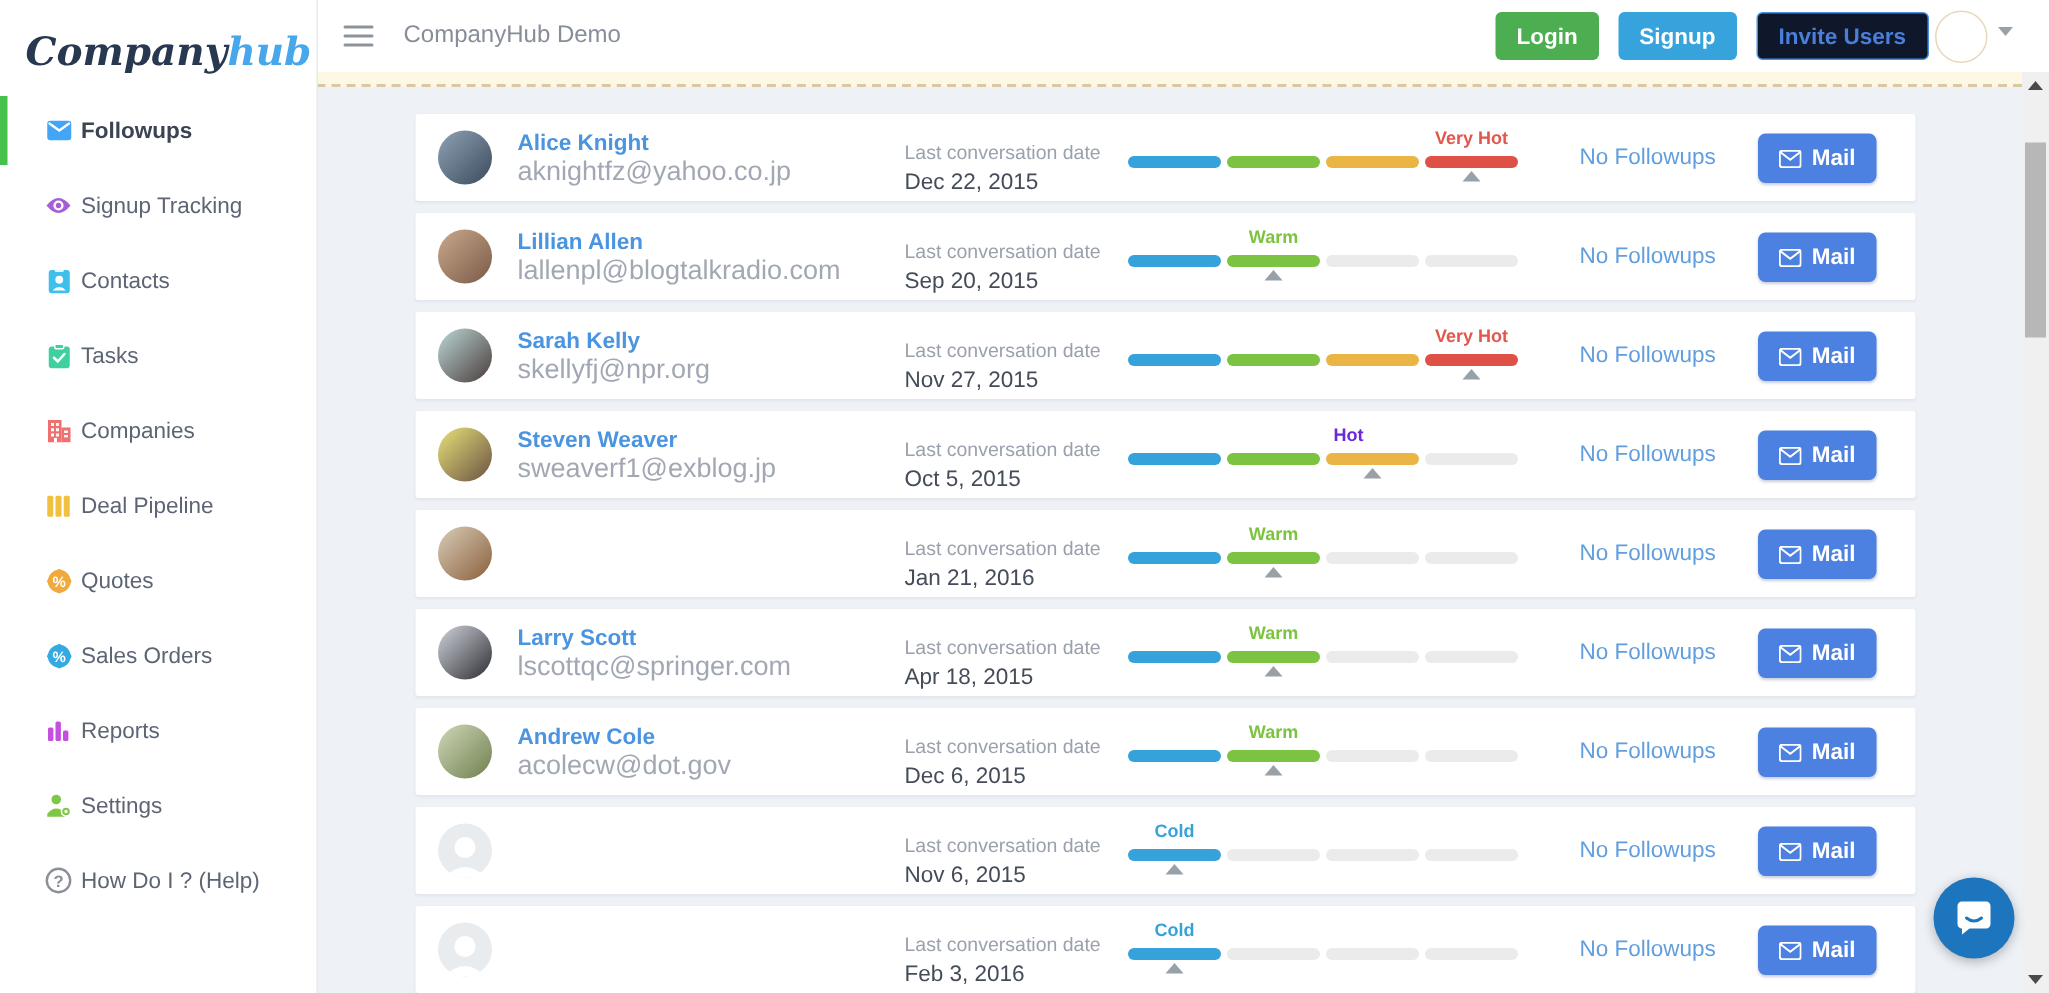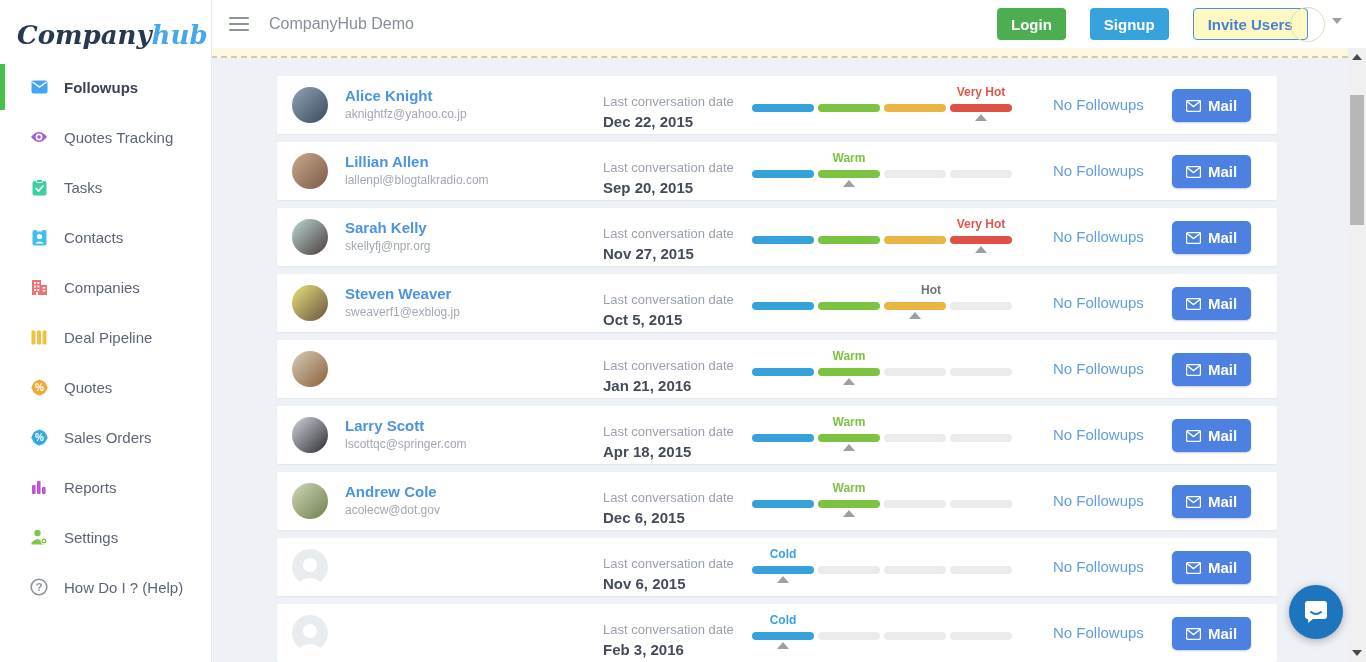--- a/index.html
+++ b/index.html
@@ -9,58 +9,58 @@
   .sidebar{position:absolute;left:0;top:0;width:211px;height:662px;background:#fff;
     border-right:1px solid #e6e9ed;z-index:6;}
   .logo{padding:20px 0 0 17px;font-family:"DejaVu Serif",serif;font-style:italic;
     font-weight:bold;font-size:26px;color:#273850;}
   .logo .hub{color:#47a7ea;}
   .nav{margin-top:12px;}
   .side-item{position:relative;height:50px;display:flex;align-items:center;cursor:pointer;}
   .side-item .bar{display:none;position:absolute;left:0;top:2px;width:5px;height:46px;background:#46c24c;}
   .side-item.active .bar{display:block;}
   .side-item .sicon{width:18px;height:18px;margin-left:30px;display:flex;align-items:center;justify-content:center;}
-  .side-item .slabel{margin-left:16px;font-size:15px;color:#5d6574;}
+  .side-item .slabel{margin-left:6px;font-size:15px;color:#5d6574;}
   .side-item.active .slabel{font-weight:bold;color:#3c4352;}
 
   
   .header{position:absolute;left:211px;top:0;width:1155px;height:48px;background:#fff;z-index:4;}
   .hamburger{position:absolute;left:18px;top:17px;width:20px;cursor:pointer;}
   .hamburger span{display:block;height:2px;background:#8d939d;margin-bottom:4px;border-radius:1px;}
   .page-title{position:absolute;left:58px;top:15px;font-size:16px;color:#878e99;}
-  .hbtns{position:absolute;left:786px;top:8px;display:flex;gap:24px;height:32px;}
+  .hbtns{position:absolute;left:786px;top:8px;display:flex;gap:13px;height:32px;}
   .btn{border-radius:4px;font-size:15px;font-weight:bold;display:flex;align-items:center;
     padding:0 14px;cursor:pointer;white-space:nowrap;}
   .btn.green{background:#4cae50;color:#fff;}
   .btn.blue{background:#36a3dc;color:#fff;}
-  .btn.outline{background:#fef9c3;border:1px solid #4a90e2;color:#4a7fd9;}
+  .btn.outline{background:#0f172a;border:1px solid #4a90e2;color:#4a7fd9;}
   .user-avatar{position:absolute;left:1079px;top:7px;width:33px;height:33px;border-radius:50%;
     background:radial-gradient(circle at 40% 35%,#d9a briefly 0,#c98c5a 0%,#8a5a38 60%,#513424 100%);
     border:1px solid #e7d9b8;cursor:pointer;}
   .user-caret{position:absolute;left:1121px;top:18px;width:0;height:0;
     border-left:5px solid transparent;border-right:5px solid transparent;
     border-top:6px solid #9aa0a8;cursor:pointer;}
 
   
   .notice{position:absolute;left:211px;top:48px;width:1137px;height:8px;background:#fcf8e3;
     border-bottom:2px dashed #d9c9a2;z-index:3;}
 
   
   .list{position:absolute;left:277px;top:76px;width:1000px;z-index:2;}
   .row{position:relative;height:58px;background:#fff;margin-bottom:8px;border-radius:2px;
     box-shadow:0 1px 2px rgba(40,50,60,0.06);}
   .avatar{position:absolute;left:15px;top:11px;width:36px;height:36px;border-radius:50%;overflow:hidden;
     display:flex;align-items:flex-end;justify-content:center;}
   .avatar.placeholder{background:#e9ecef;}
   .who{position:absolute;left:68px;top:9px;}
   .cname{font-size:15px;font-weight:bold;color:#4a94e0;line-height:21px;cursor:pointer;}
-  .cemail{font-size:12px;color:#a2a8b3;line-height:17px;}
+  .cemail{font-size:18px;color:#a2a8b3;line-height:17px;}
   .convo{position:absolute;left:326px;top:16px;}
   .convo .lbl{font-size:13px;color:#9aa1ad;line-height:20px;}
-  .convo .date{font-size:15px;color:#454c59;font-weight:bold;line-height:19px;}
+  .convo .date{font-size:15px;color:#454c59;font-weight:normal;line-height:19px;}
   .meter{position:absolute;left:475px;top:0;width:260px;height:58px;}
   .meter .seg{position:absolute;top:28px;width:62px;height:8px;border-radius:4px;background:#ebebeb;}
   .meter .lab{position:absolute;top:9px;font-size:12px;font-weight:bold;transform:translateX(-50%);white-space:nowrap;}
   .meter .ptr{position:absolute;top:38px;width:0;height:0;border-left:6px solid transparent;
     border-right:6px solid transparent;border-bottom:7px solid #98a0a8;transform:translateX(-50%);}
   .nofollow{position:absolute;left:776px;top:20px;font-size:15px;color:#619ede;white-space:nowrap;}
   .mailbtn{position:absolute;left:895px;top:13px;width:79px;height:33px;background:#4c80e1;
     border-radius:5px;color:#fff;font-size:15px;font-weight:bold;display:flex;align-items:center;
     justify-content:center;gap:7px;cursor:pointer;box-shadow:0 1px 2px rgba(40,60,120,.25);}
 
@@ -94,42 +94,42 @@
         <span class="slabel">Followups</span>
       </div>
       <div class="side-item">
         <span class="sicon">
           <svg width="18" height="12" viewBox="0 0 18 12">
             <path d="M1 6 Q9 -4 17 6 Q9 16 1 6 z" fill="#a55fd6"></path>
             <circle cx="9" cy="6" r="3.4" fill="#fff"></circle>
             <circle cx="9" cy="6" r="1.8" fill="#a55fd6"></circle>
           </svg>
         </span>
-        <span class="slabel">Quotes Tracking</span>
-      </div>
-      <div class="side-item">
-        <span class="sicon">
-          <svg width="15" height="17" viewBox="0 0 15 17">
-            <rect x="0.5" y="2" width="14" height="14.5" rx="2" fill="#3fd0a0"></rect>
-            <rect x="4.5" y="0.5" width="6" height="3" rx="1" fill="#3fd0a0" stroke="#fff" stroke-width="1"></rect>
-            <path d="M4 9.5 l2.5 2.5 4.5-5" stroke="#fff" stroke-width="1.7" fill="none" stroke-linecap="round"></path>
-          </svg>
-        </span>
-        <span class="slabel">Tasks</span>
+        <span class="slabel">Signup Tracking</span>
       </div>
       <div class="side-item">
         <span class="sicon">
           <svg width="15" height="17" viewBox="0 0 15 17">
             <rect x="0.5" y="1" width="14" height="15.5" rx="2" fill="#3ec0ea"></rect>
             <rect x="4.5" y="0" width="6" height="2.4" rx="1" fill="#fff" opacity=".85"></rect>
             <circle cx="7.5" cy="7.5" r="2.6" fill="#fff"></circle>
             <path d="M3 14.6 q4.5 -4.4 9 0 z" fill="#fff"></path>
           </svg>
         </span>
         <span class="slabel">Contacts</span>
+      </div>
+      <div class="side-item">
+        <span class="sicon">
+          <svg width="15" height="17" viewBox="0 0 15 17">
+            <rect x="0.5" y="2" width="14" height="14.5" rx="2" fill="#3fd0a0"></rect>
+            <rect x="4.5" y="0.5" width="6" height="3" rx="1" fill="#3fd0a0" stroke="#fff" stroke-width="1"></rect>
+            <path d="M4 9.5 l2.5 2.5 4.5-5" stroke="#fff" stroke-width="1.7" fill="none" stroke-linecap="round"></path>
+          </svg>
+        </span>
+        <span class="slabel">Tasks</span>
       </div>
       <div class="side-item">
         <span class="sicon">
           <svg width="17" height="16" viewBox="0 0 17 16">
             <rect x="1" y="1" width="9" height="15" fill="#f07070"></rect>
             <rect x="10" y="6" width="6" height="10" fill="#f07070"></rect>
             <g fill="#fff">
               <rect x="3" y="3" width="2" height="2"></rect>
               <rect x="6.3" y="3" width="2" height="2"></rect>
               <rect x="3" y="6.5" width="2" height="2"></rect>
@@ -317,21 +317,21 @@
       <div class="avatar" style="background:linear-gradient(135deg,#e8e27a,#6a5142)"></div>
       <div class="who">
         <div class="cname">Steven Weaver</div>
         <div class="cemail">sweaverf1@exblog.jp</div>
       </div>
       <div class="convo">
         <div class="lbl">Last conversation date</div>
         <div class="date">Oct 5, 2015</div>
       </div>
       <div class="meter">
-        <span class="lab" style="left:179px;color:#737373">Hot</span>
+        <span class="lab" style="left:147px;color:#6d28d9">Hot</span>
         <span class="seg" style="left:0px;background:#36a2db"></span>
         <span class="seg" style="left:66px;background:#7cc342"></span>
         <span class="seg" style="left:132px;background:#eab544"></span>
         <span class="seg" style="left:198px;background:#ebebeb"></span>
         <span class="ptr" style="left:163px"></span>
       </div>
       <div class="nofollow">No Followups</div>
       <div class="mailbtn">
         <svg width="15" height="12" viewBox="0 0 15 12">
           <rect x="0.5" y="0.5" width="14" height="11" rx="1.6" fill="none" stroke="#fff" stroke-width="1.4"></rect>

